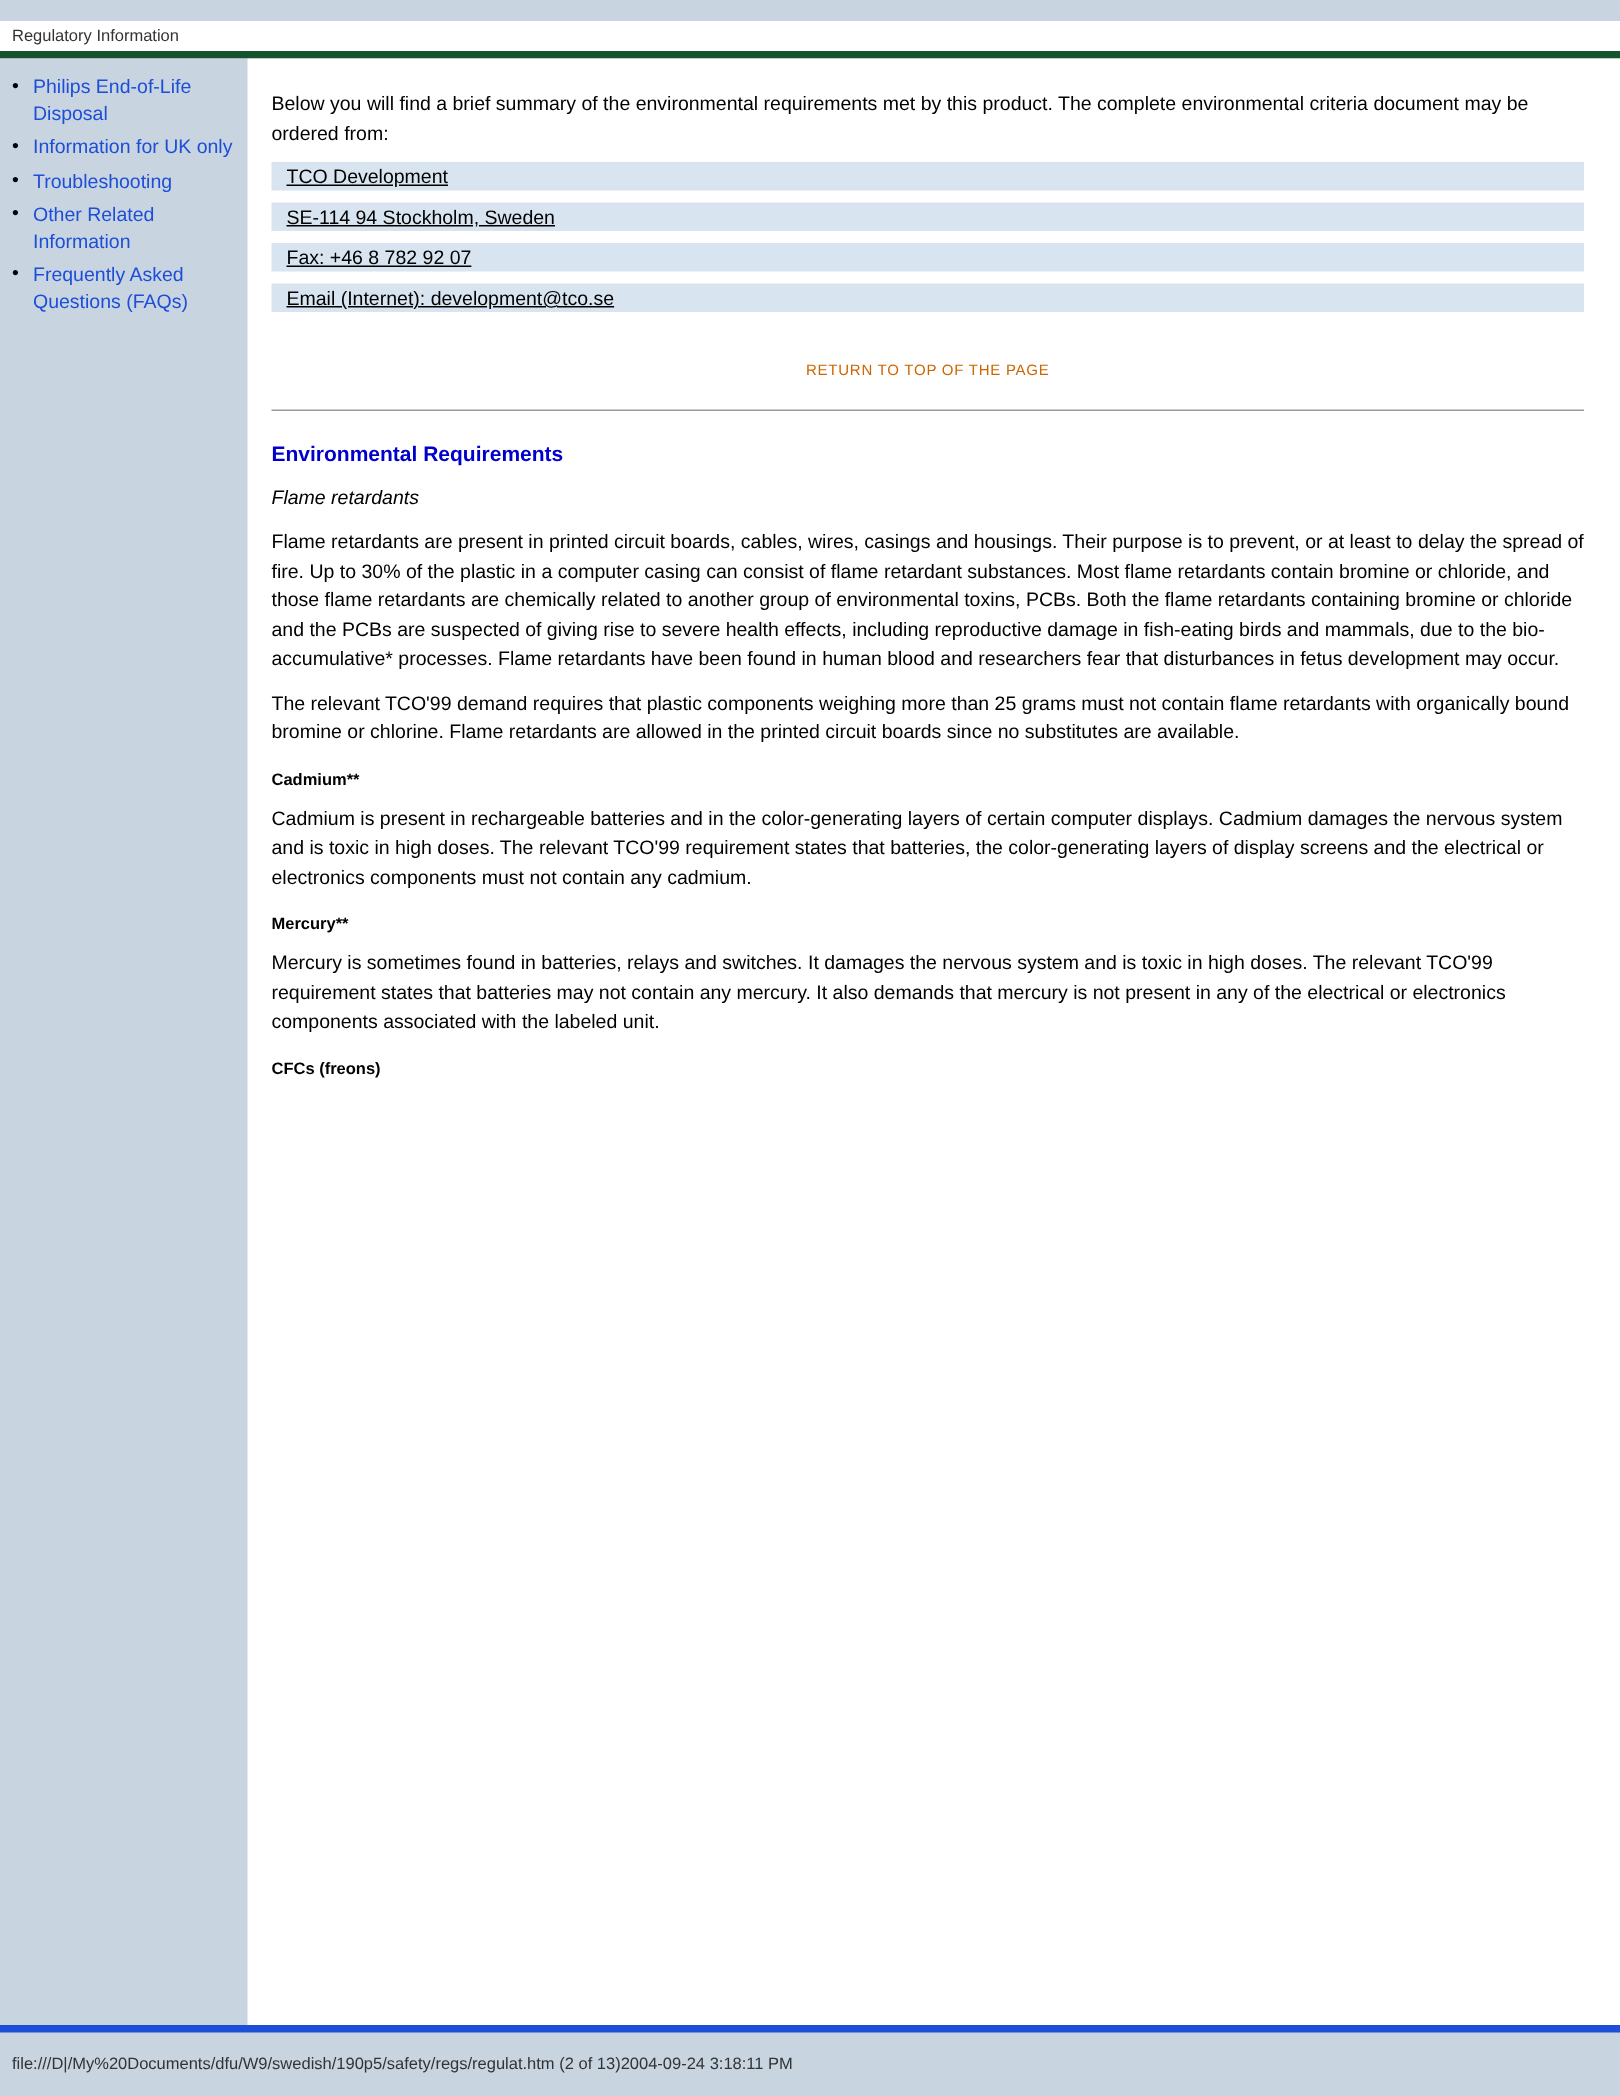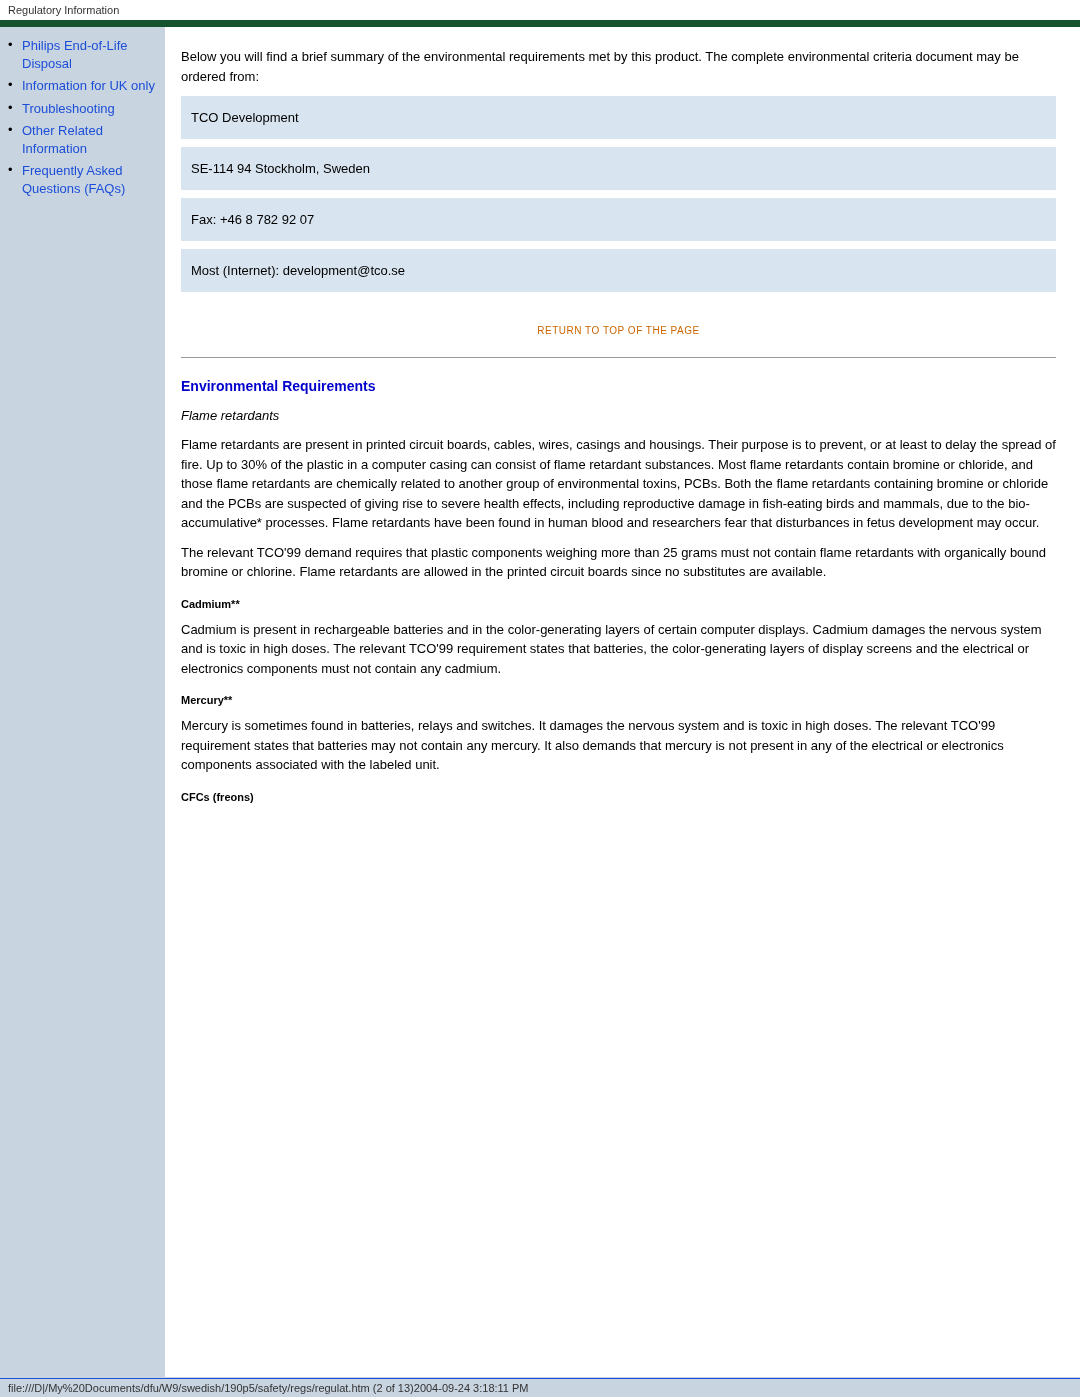--- a/index.html
+++ b/index.html
@@ -8,21 +8,22 @@
       font-size: 13px;
       background: #c8d4e0;
       color: #000;
       width: 1080px;
     }
     .top-bar {
       background: #fff;
       padding: 4px 8px;
       font-size: 11px;
       color: #333;
-      border-bottom: 7px solid #14532d;
+      border-bottom: 5px solid #14532d;
+      margin-top: 14px;
     }
     .main-layout {
       display: flex;
       flex-direction: row;
       min-height: 1350px;
     }
     .sidebar {
       width: 165px;
       min-width: 165px;
       background: #c8d4e0;
@@ -48,23 +49,24 @@
       flex: 1;
       background: #ffffff;
       padding: 20px 24px 20px 16px;
     }
     .content p {
       margin-bottom: 10px;
       line-height: 1.5;
     }
     .tco-block {
       background: #d8e4ef;
-      padding: 14px 10px;
+      padding: 2px 10px;
       margin-bottom: 8px;
       font-size: 13px;
+      text-decoration: underline;
     }
     .italic-note {
       font-style: italic;
       margin-bottom: 10px;
       line-height: 1.5;
     }
     .italic-note a {
       color: #0044cc;
     }
     .return-link {
@@ -94,22 +96,22 @@
       margin-bottom: 12px;
     }
     .bold-heading {
       font-weight: bold;
       font-size: 11px;
       margin-bottom: 10px;
       margin-top: 16px;
     }
     .status-bar {
       background: #c8d4e0;
-      border-top: 1px solid #1d4ed8;
-      padding: 3px 8px;
+      border-top: 5px solid #1d4ed8;
+      padding: 15px 8px;
       font-size: 11px;
       color: #333;
       position: fixed;
       bottom: 0;
       width: 1080px;
     }
   </style>
 </head>
 <body>
 
@@ -161,21 +163,21 @@
     <div class="tco-block">
       <span>TCO Development</span>
     </div>
     <div class="tco-block">
       <span>SE-114 94 Stockholm, Sweden</span>
     </div>
     <div class="tco-block">
       <span>Fax: +46 8 782 92 07</span>
     </div>
     <div class="tco-block">
-      <span>Most (Internet): development@tco.se</span>
+      <span>Email (Internet): development@tco.se</span>
     </div>
 
 
     <div class="return-link">
       <a href="#">RETURN TO TOP OF THE PAGE</a>
     </div>
 
     <hr class="divider">
 
     <div class="section-title">Environmental Requirements</div>

